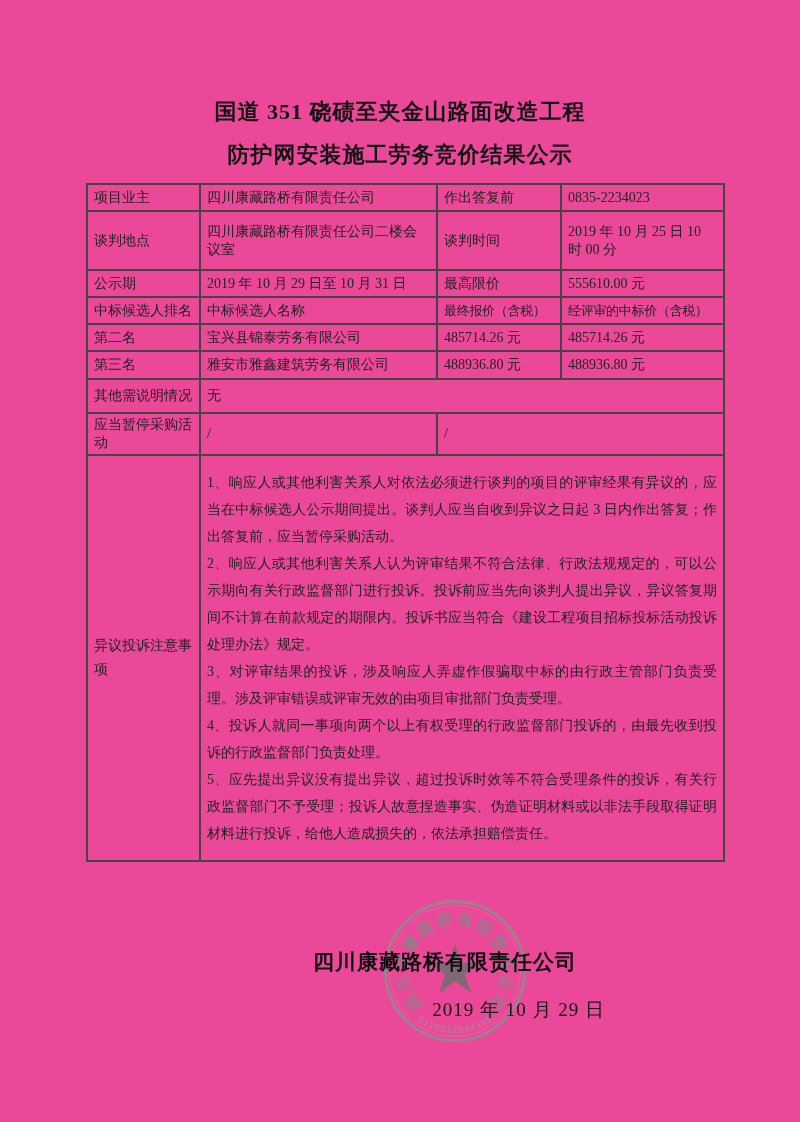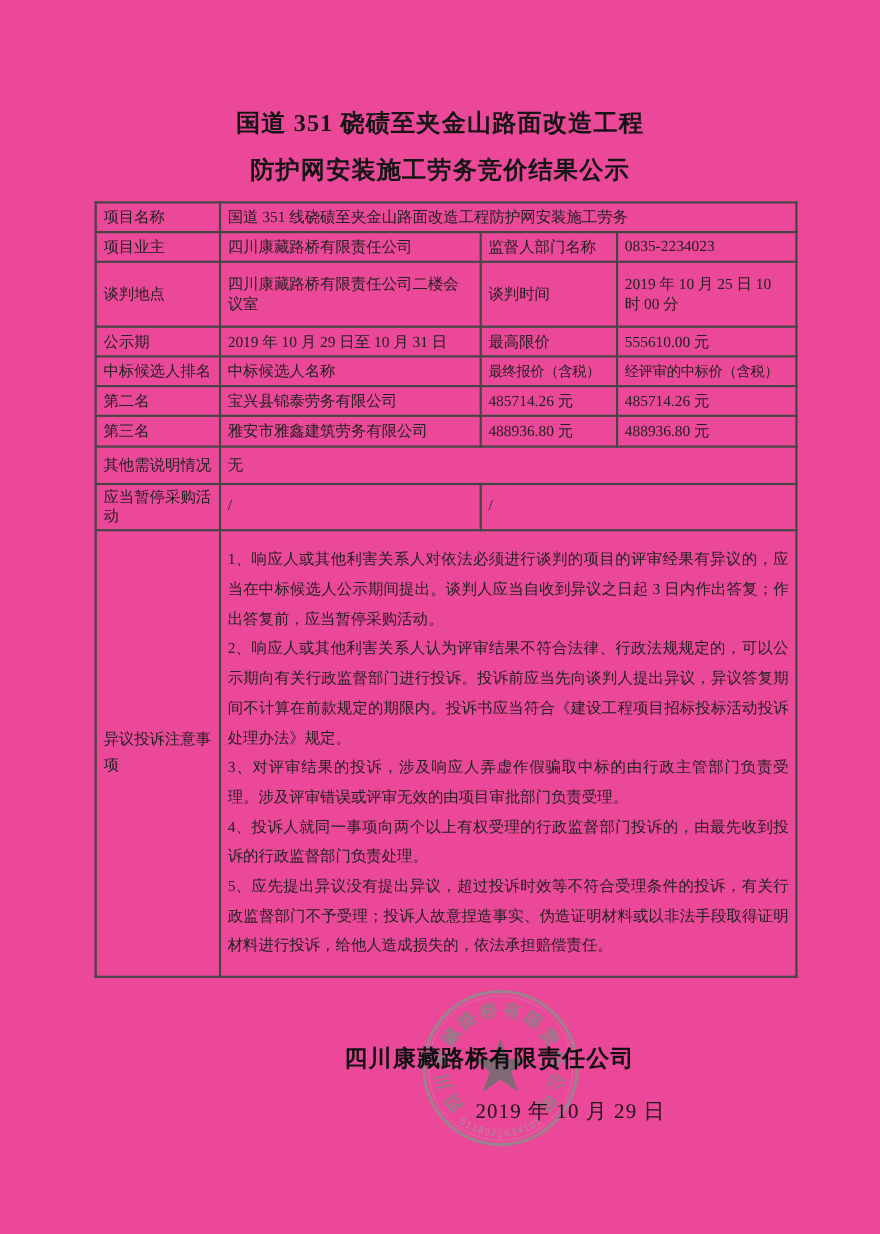--- a/index.html
+++ b/index.html
@@ -73,28 +73,24 @@
   <div class="doc-title line2">防护网安装施工劳务竞价结果公示</div>
 
   <table class="main">
     <colgroup>
       <col style="width:113px">
         <col style="width:237px">
         <col style="width:124px">
         <col style="width:163px">
     </colgroup>
     <tbody>
-        <tr class="r1">
-      <td>项目名称</td>
-      <td colspan="3">国道 351 线硗碛至夹金山路面改造工程防护网安装施工劳务</td>
-    </tr>
     <tr class="r2">
       <td>项目业主</td>
       <td>四川康藏路桥有限责任公司</td>
-      <td>监督人部门名称</td>
+      <td>作出答复前</td>
       <td>0835-2234023</td>
     </tr>
     <tr class="r3">
       <td>谈判地点</td>
       <td>四川康藏路桥有限责任公司二楼会议室</td>
       <td>谈判时间</td>
       <td>2019 年 10 月 25 日 10 时 00 分</td>
     </tr>
     <tr class="r4">
       <td>公示期</td>

